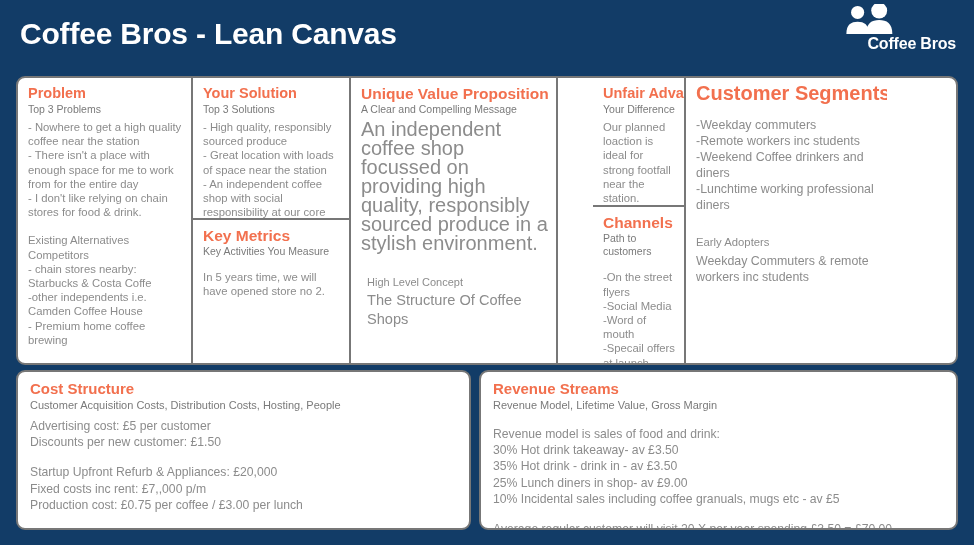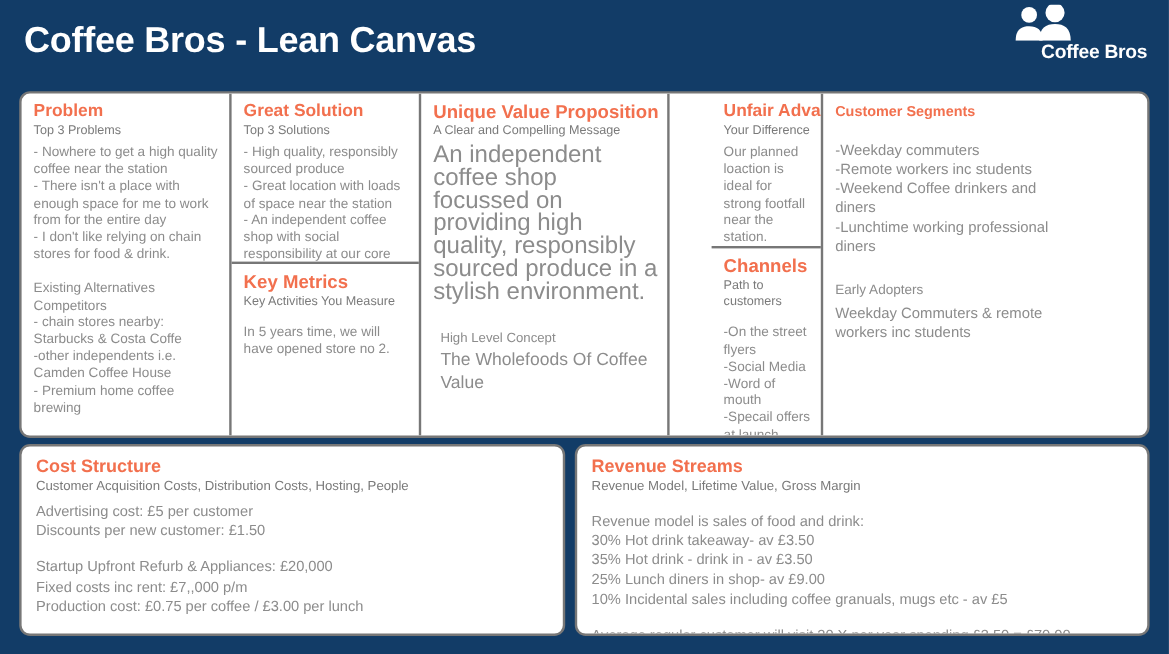--- a/index.html
+++ b/index.html
@@ -108,21 +108,21 @@
     font-weight: bold;
     font-size: 14.5px;
     line-height: 17px;
     margin: 0 0 1px 0;
     white-space: nowrap;
   }
   .head.big {
     font-size: 15.5px;
   }
   .head.seg {
-    font-size: 12px;
+    font-size: 20px;
   }
   .sub {
     color: #7A7A7A;
     font-size: 10.5px;
     line-height: 13px;
     margin: 0 0 4px 0;
   }
   .body-txt {
     color: #8C8C8C;
     font-size: 11.3px;
@@ -231,42 +231,42 @@
         <div class="body-txt">Existing Alternatives</div>
         <div class="body-txt"> Competitors
  - chain stores nearby: Starbucks &amp; Costa Coffe
  -other independents i.e. Camden Coffee House
  - Premium home coffee brewing</div>
       </div>
     </div>
 
     <div class="col col-solution">
       <div class="cell split-top h-solution-top">
-        <div class="head">Great Solution</div>
+        <div class="head">Your Solution</div>
         <div class="sub">Top 3 Solutions</div>
         <div class="body-txt">- High quality, responsibly sourced produce
 - Great location with loads of space near the station
 - An independent coffee shop with social responsibility at our core</div>
       </div>
       <div class="cell cell-grow">
         <div class="head big">Key Metrics</div>
         <div class="sub">Key Activities You Measure</div>
         <div class="spacer-8"></div>
         <div class="body-txt"> In 5 years time, we will  have opened store no 2.</div>
       </div>
     </div>
 
     <div class="col col-uvp">
       <div class="cell cell-grow">
         <div class="head big">Unique Value Proposition</div>
         <div class="sub">A Clear and Compelling Message</div>
         <div class="body-txt lg">An independent coffee shop focussed on providing high quality, responsibly sourced produce in a stylish environment.</div>
         <div class="spacer-22"></div>
         <div class="uvp-concept-label">High Level Concept</div>
-        <div class="uvp-concept">The Wholefoods Of Coffee Value</div>
+        <div class="uvp-concept">The Structure Of Coffee Shops</div>
       </div>
     </div>
 
     <div class="col col-unfair">
       <div class="cell split-top h-unfair-top">
         <div class="head">Unfair Advantage</div>
         <div class="sub">Your Difference</div>
         <div class="body-txt"> Our planned loaction is ideal for strong footfall near the station.</div>
         <div class="spacer-8"></div>
         <div class="body-txt"> Founder is a trained dietatition</div>

